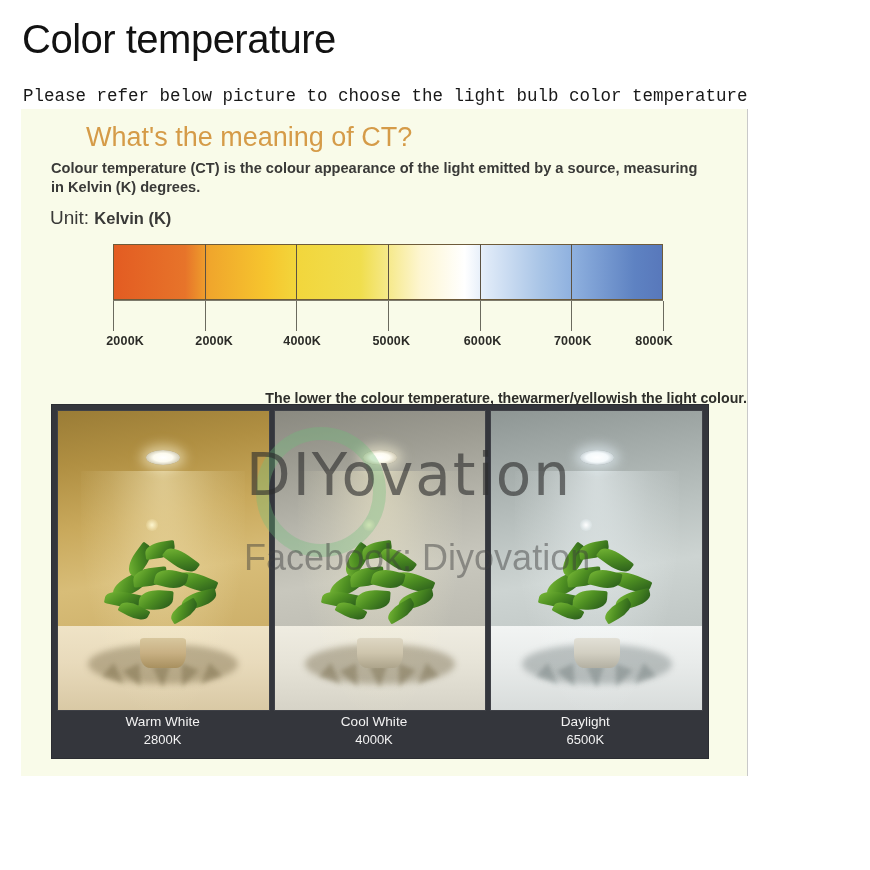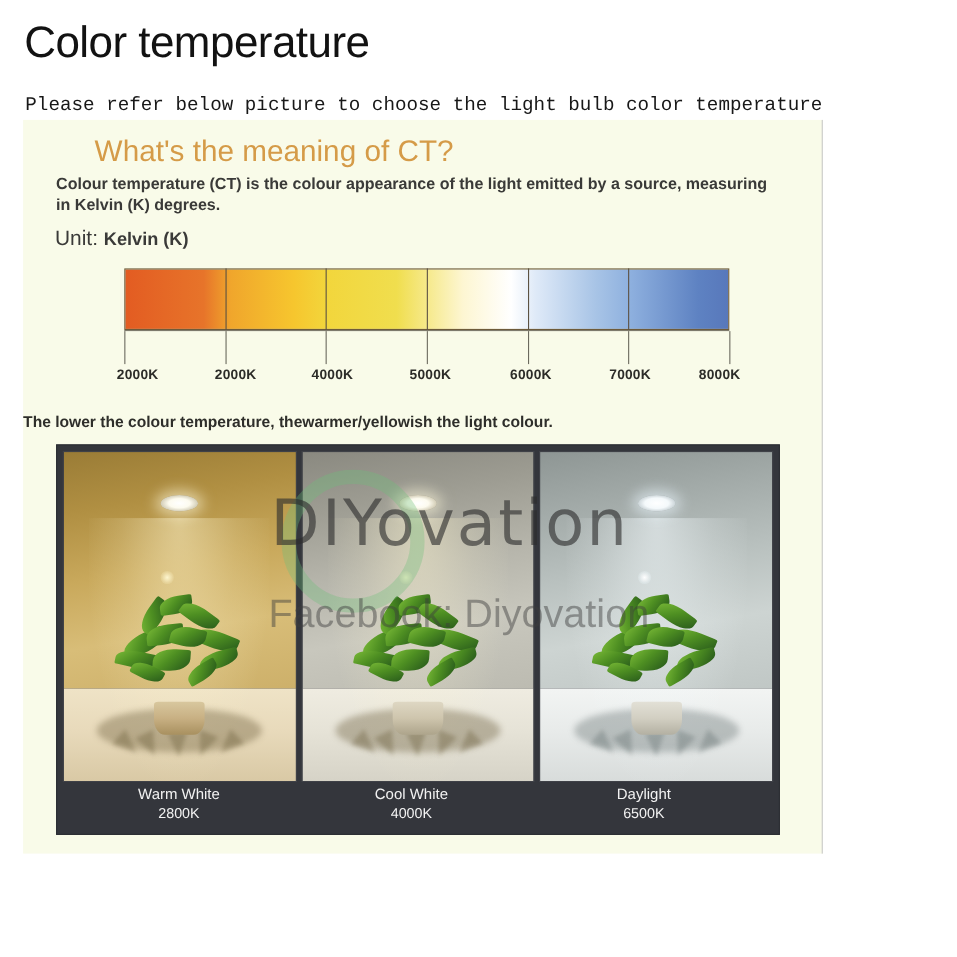--- a/index.html
+++ b/index.html
@@ -142,23 +142,23 @@
     font-weight: bold;
     color: #2c2c28;
     transform: translateX(-50%);
     white-space: nowrap;
     letter-spacing: 0.2px;
   }
 
   .scale-caption {
     position: absolute;
     left: 0;
-    top: 267px;
+    top: 281px;
     width: 100%;
-    text-align: left;
+    text-align: right;
     font-size: 14.2px;
     font-weight: bold;
     color: #2e2e2a;
     white-space: nowrap;
   }
 
   
   .photo-block {
     position: absolute;
     left: 30px;

